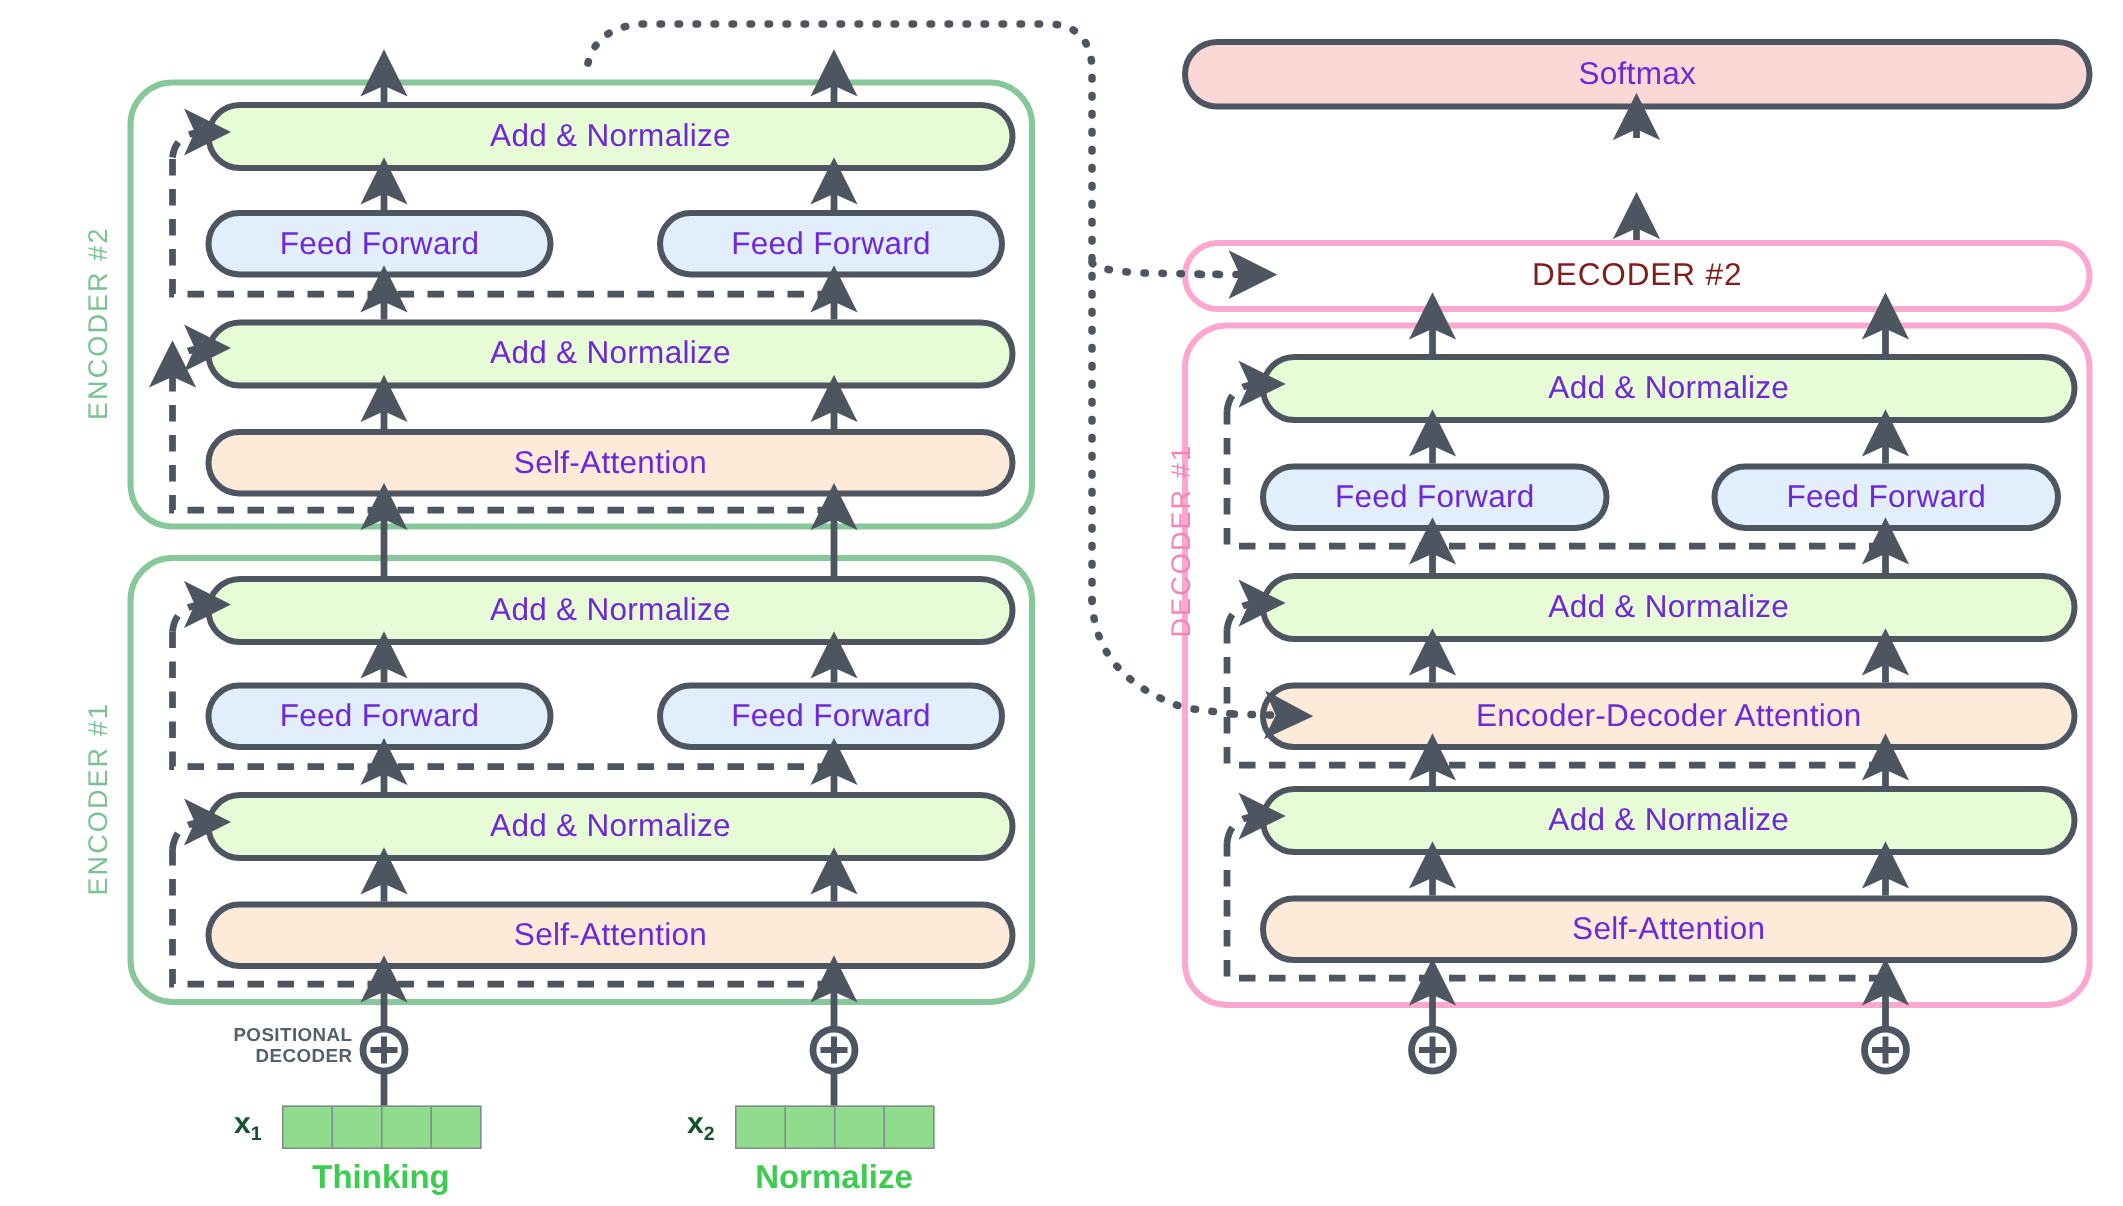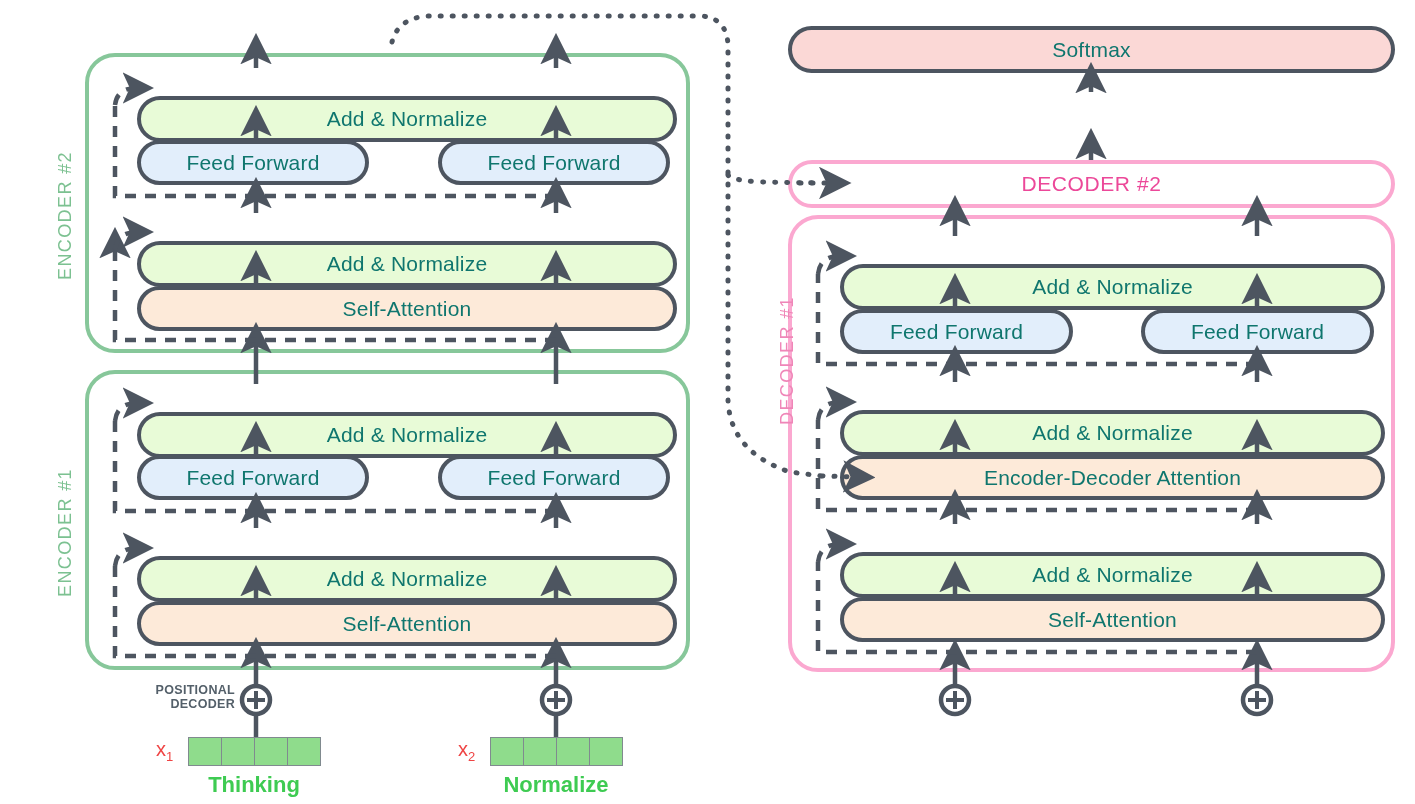--- a/index.html
+++ b/index.html
@@ -5,61 +5,61 @@
   html,body{margin:0;padding:0;background:#ffffff;}
   body{font-family:"Liberation Sans", sans-serif;}
   #stage{position:relative;width:1415px;height:804px;background:#ffffff;overflow:hidden;}
 
   .box{
     position:absolute;
     box-sizing:border-box;
     border:4px solid #4d5560;
     border-radius:26px;
     display:flex;align-items:center;justify-content:center;
-    color:#0f766e;
+    color:#6d28d9;
     font-size:21px;
     letter-spacing:.2px;
     white-space:nowrap;
   }
-  .box.addnorm{background:#e8fbd7;margin-top:28px;}
+  .box.addnorm{background:#e8fbd7;}
   .box.ff{background:#e2eefb;}
   .box.attn{background:#fdead9;}
   .box.softmax{background:#fbd8d6;}
   .box.linear{background:#f4dff6;}
 
   .group{
     position:absolute;box-sizing:border-box;
     border:4px solid #87c79a;border-radius:30px;background:transparent;
   }
   .group.dec{border-color:#fba8d0;}
   .group.dec2{
     border-color:#fba8d0;background:#ffffff;
     display:flex;align-items:center;justify-content:center;
-    color:#ec4899;font-size:21px;letter-spacing:.6px;
+    color:#7f1d1d;font-size:21px;letter-spacing:.6px;
   }
 
   .vlabel{
     position:absolute;
     transform-origin:0 0;
     transform:rotate(-90deg);
     white-space:nowrap;
     font-size:18px;letter-spacing:1.4px;
     color:#7cc191;
   }
   .vlabel.pink{color:#ef86b8;}
 
   .poslabel{
     position:absolute;font-size:12.5px;line-height:1.15;color:#54606a;
     text-align:right;letter-spacing:.3px;font-weight:700;
   }
 
   .emb{position:absolute;display:flex;}
   .emb .cell{width:32px;height:27px;background:#8fdc8c;border:1px solid #808a8f;margin-left:-1px;}
   .emb .cell:first-child{margin-left:0;}
-  .xlabel{position:absolute;color:#ef4444;font-weight:normal;font-size:20px;}
+  .xlabel{position:absolute;color:#14532d;font-weight:bold;font-size:20px;}
   .xlabel sub{font-size:13px;}
   .word{position:absolute;color:#3ecb52;font-weight:bold;font-size:22px;text-align:center;}
 
   svg.overlay{position:absolute;left:0;top:0;width:1415px;height:804px;pointer-events:none;}
 </style>
 </head>
 <body>
 
 <div id="stage">
 

